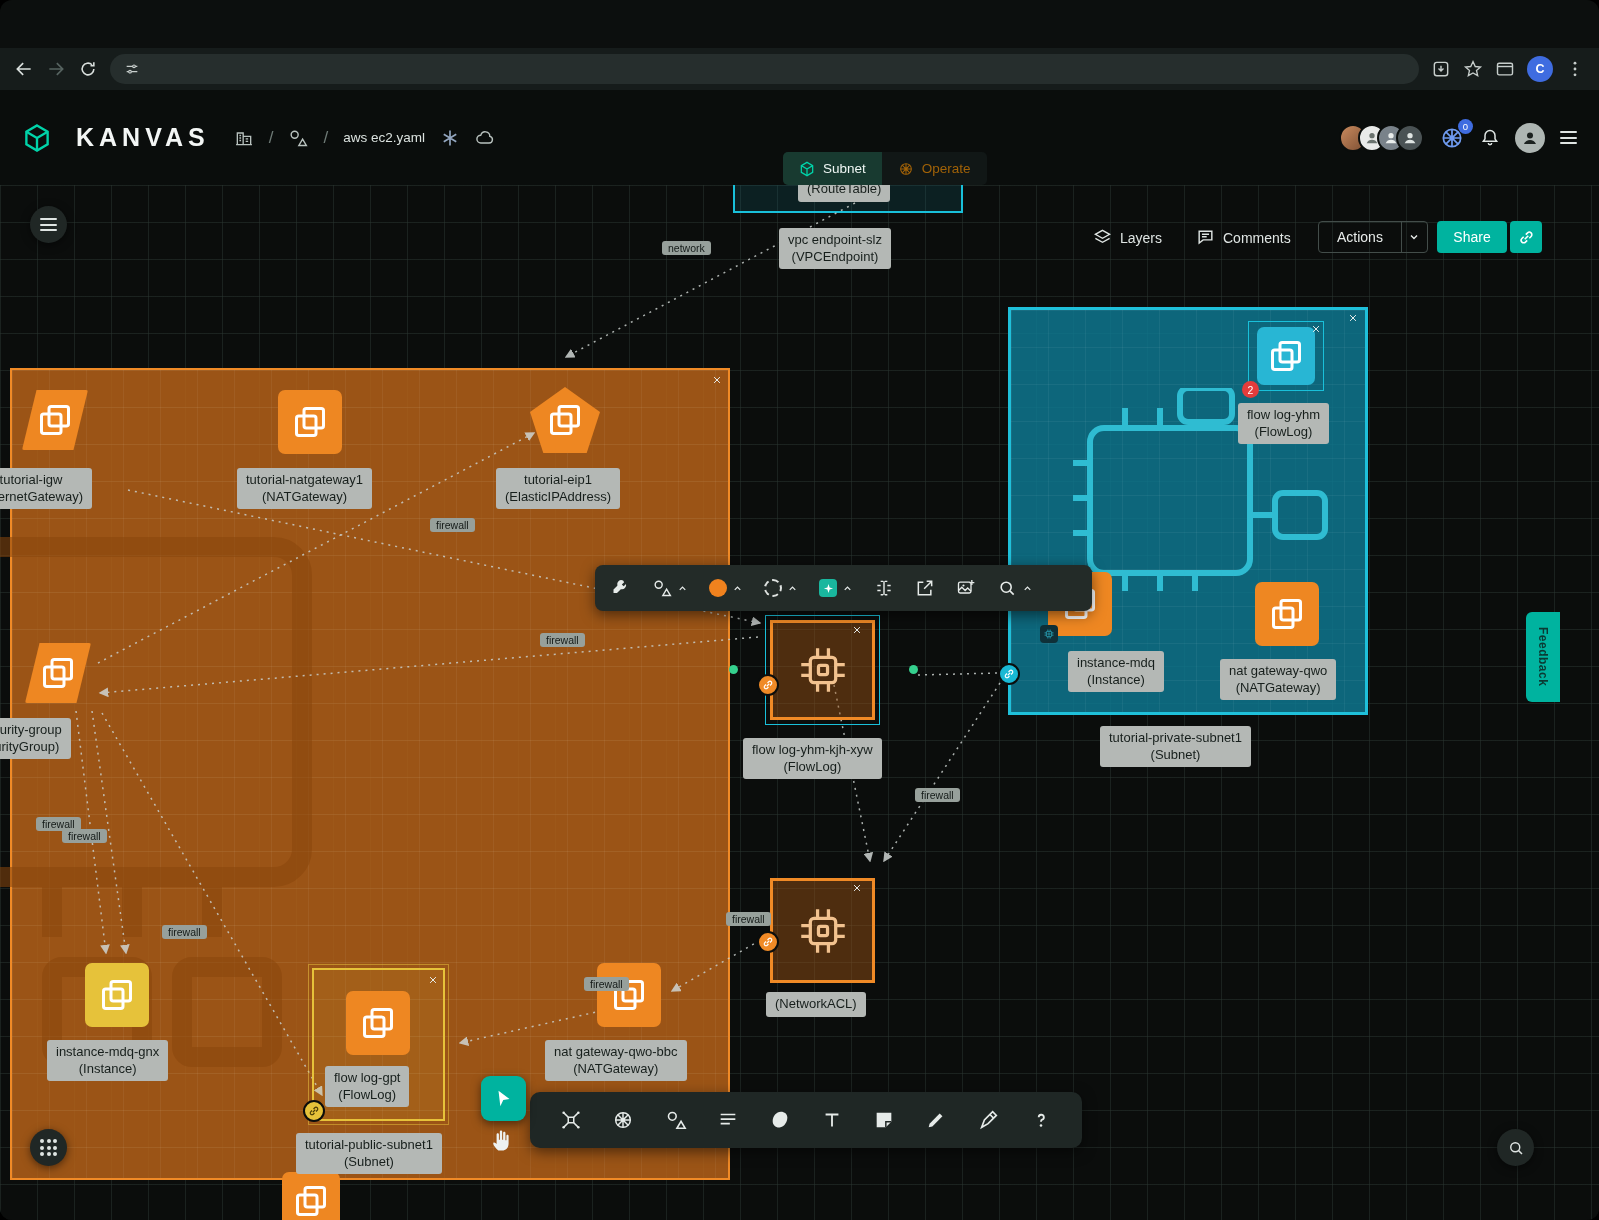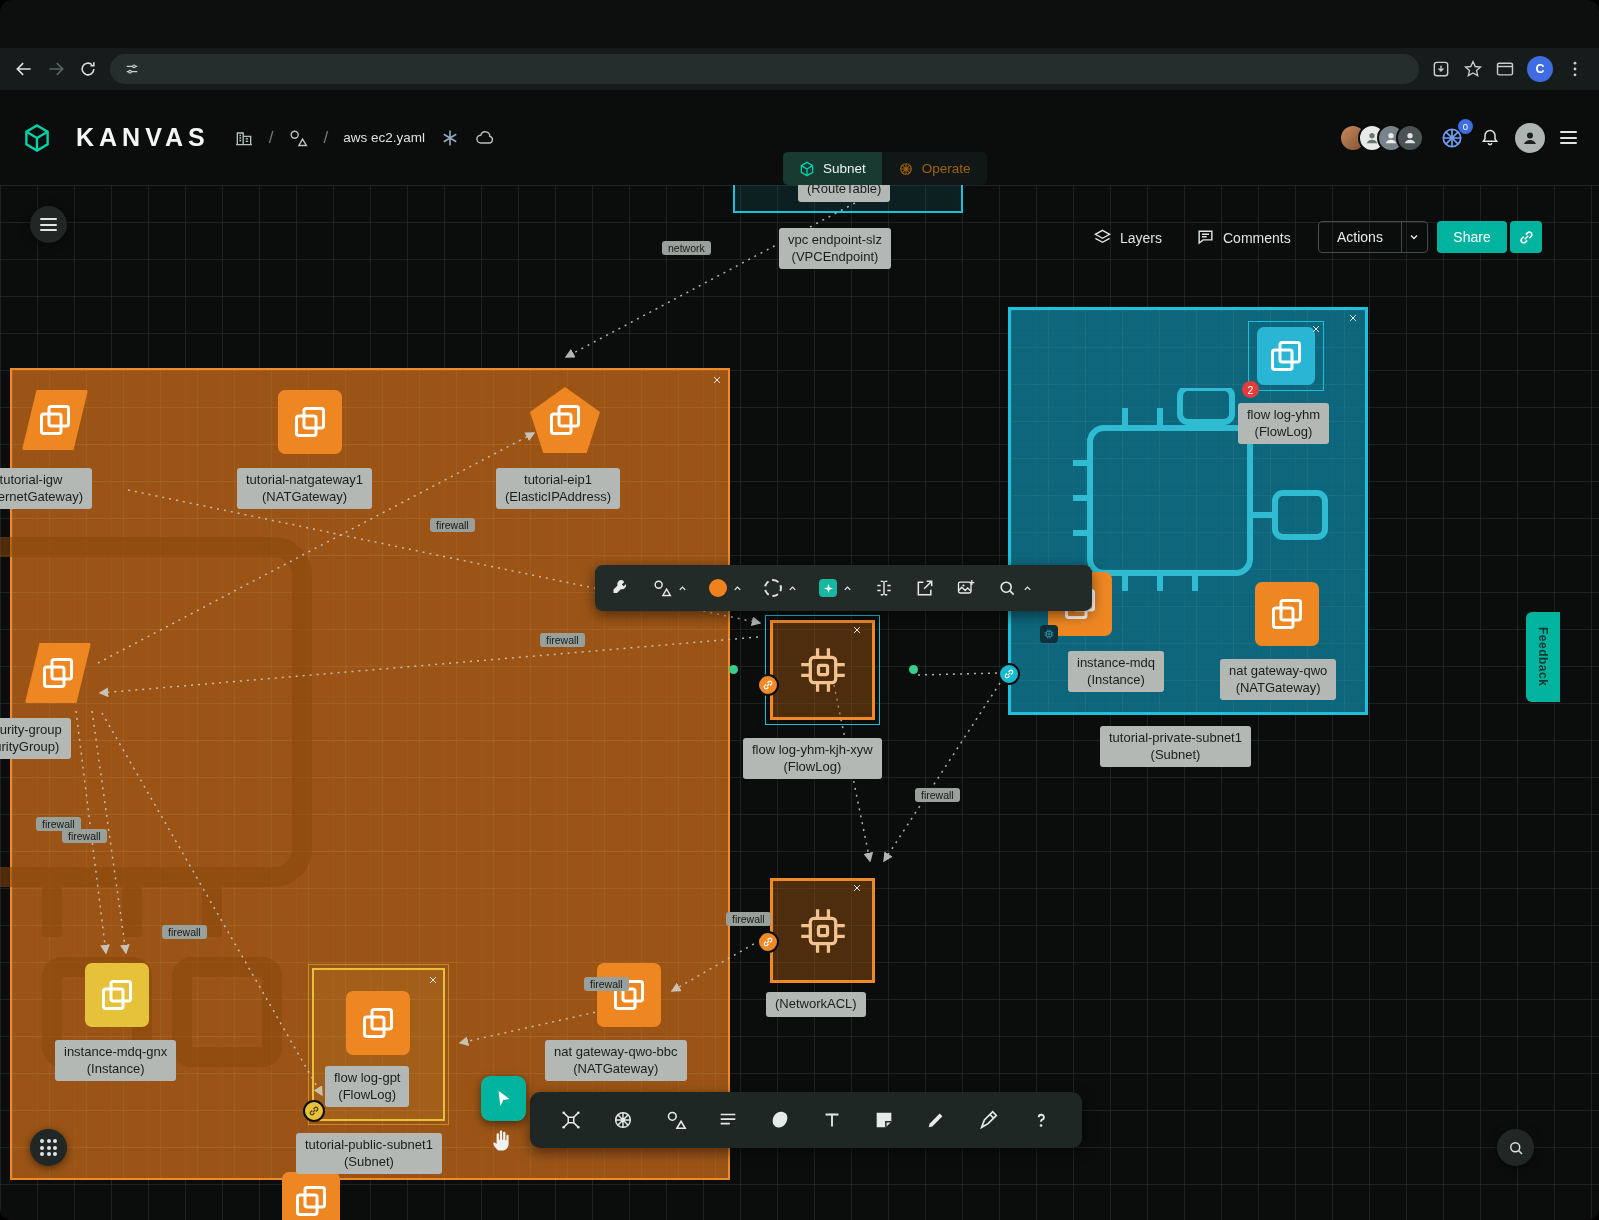--- a/index.html
+++ b/index.html
@@ -541,21 +541,21 @@
     <div class="nlabel" style="left:-44px;top:533px">
       <div>al-security-group</div>
         <div>(SecurityGroup)</div>
     </div>
 
     <div class="nsq yellow" style="left:85px;top:778px">
         <svg>
           <use href="#sym-stack"></use>
         </svg>
       </div>
-    <div class="nlabel" style="left:55px;top:855px">
+    <div class="nlabel" style="left:47px;top:855px">
       <div>instance-mdq-gnx</div>
         <div>(Instance)</div>
     </div>
 
     <div class="gptbox" style="left:312px;top:783px;width:133px;height:153px"></div>
     <div class="nsq" style="left:346px;top:806px">
         <svg>
           <use href="#sym-stack"></use>
         </svg>
       </div>

